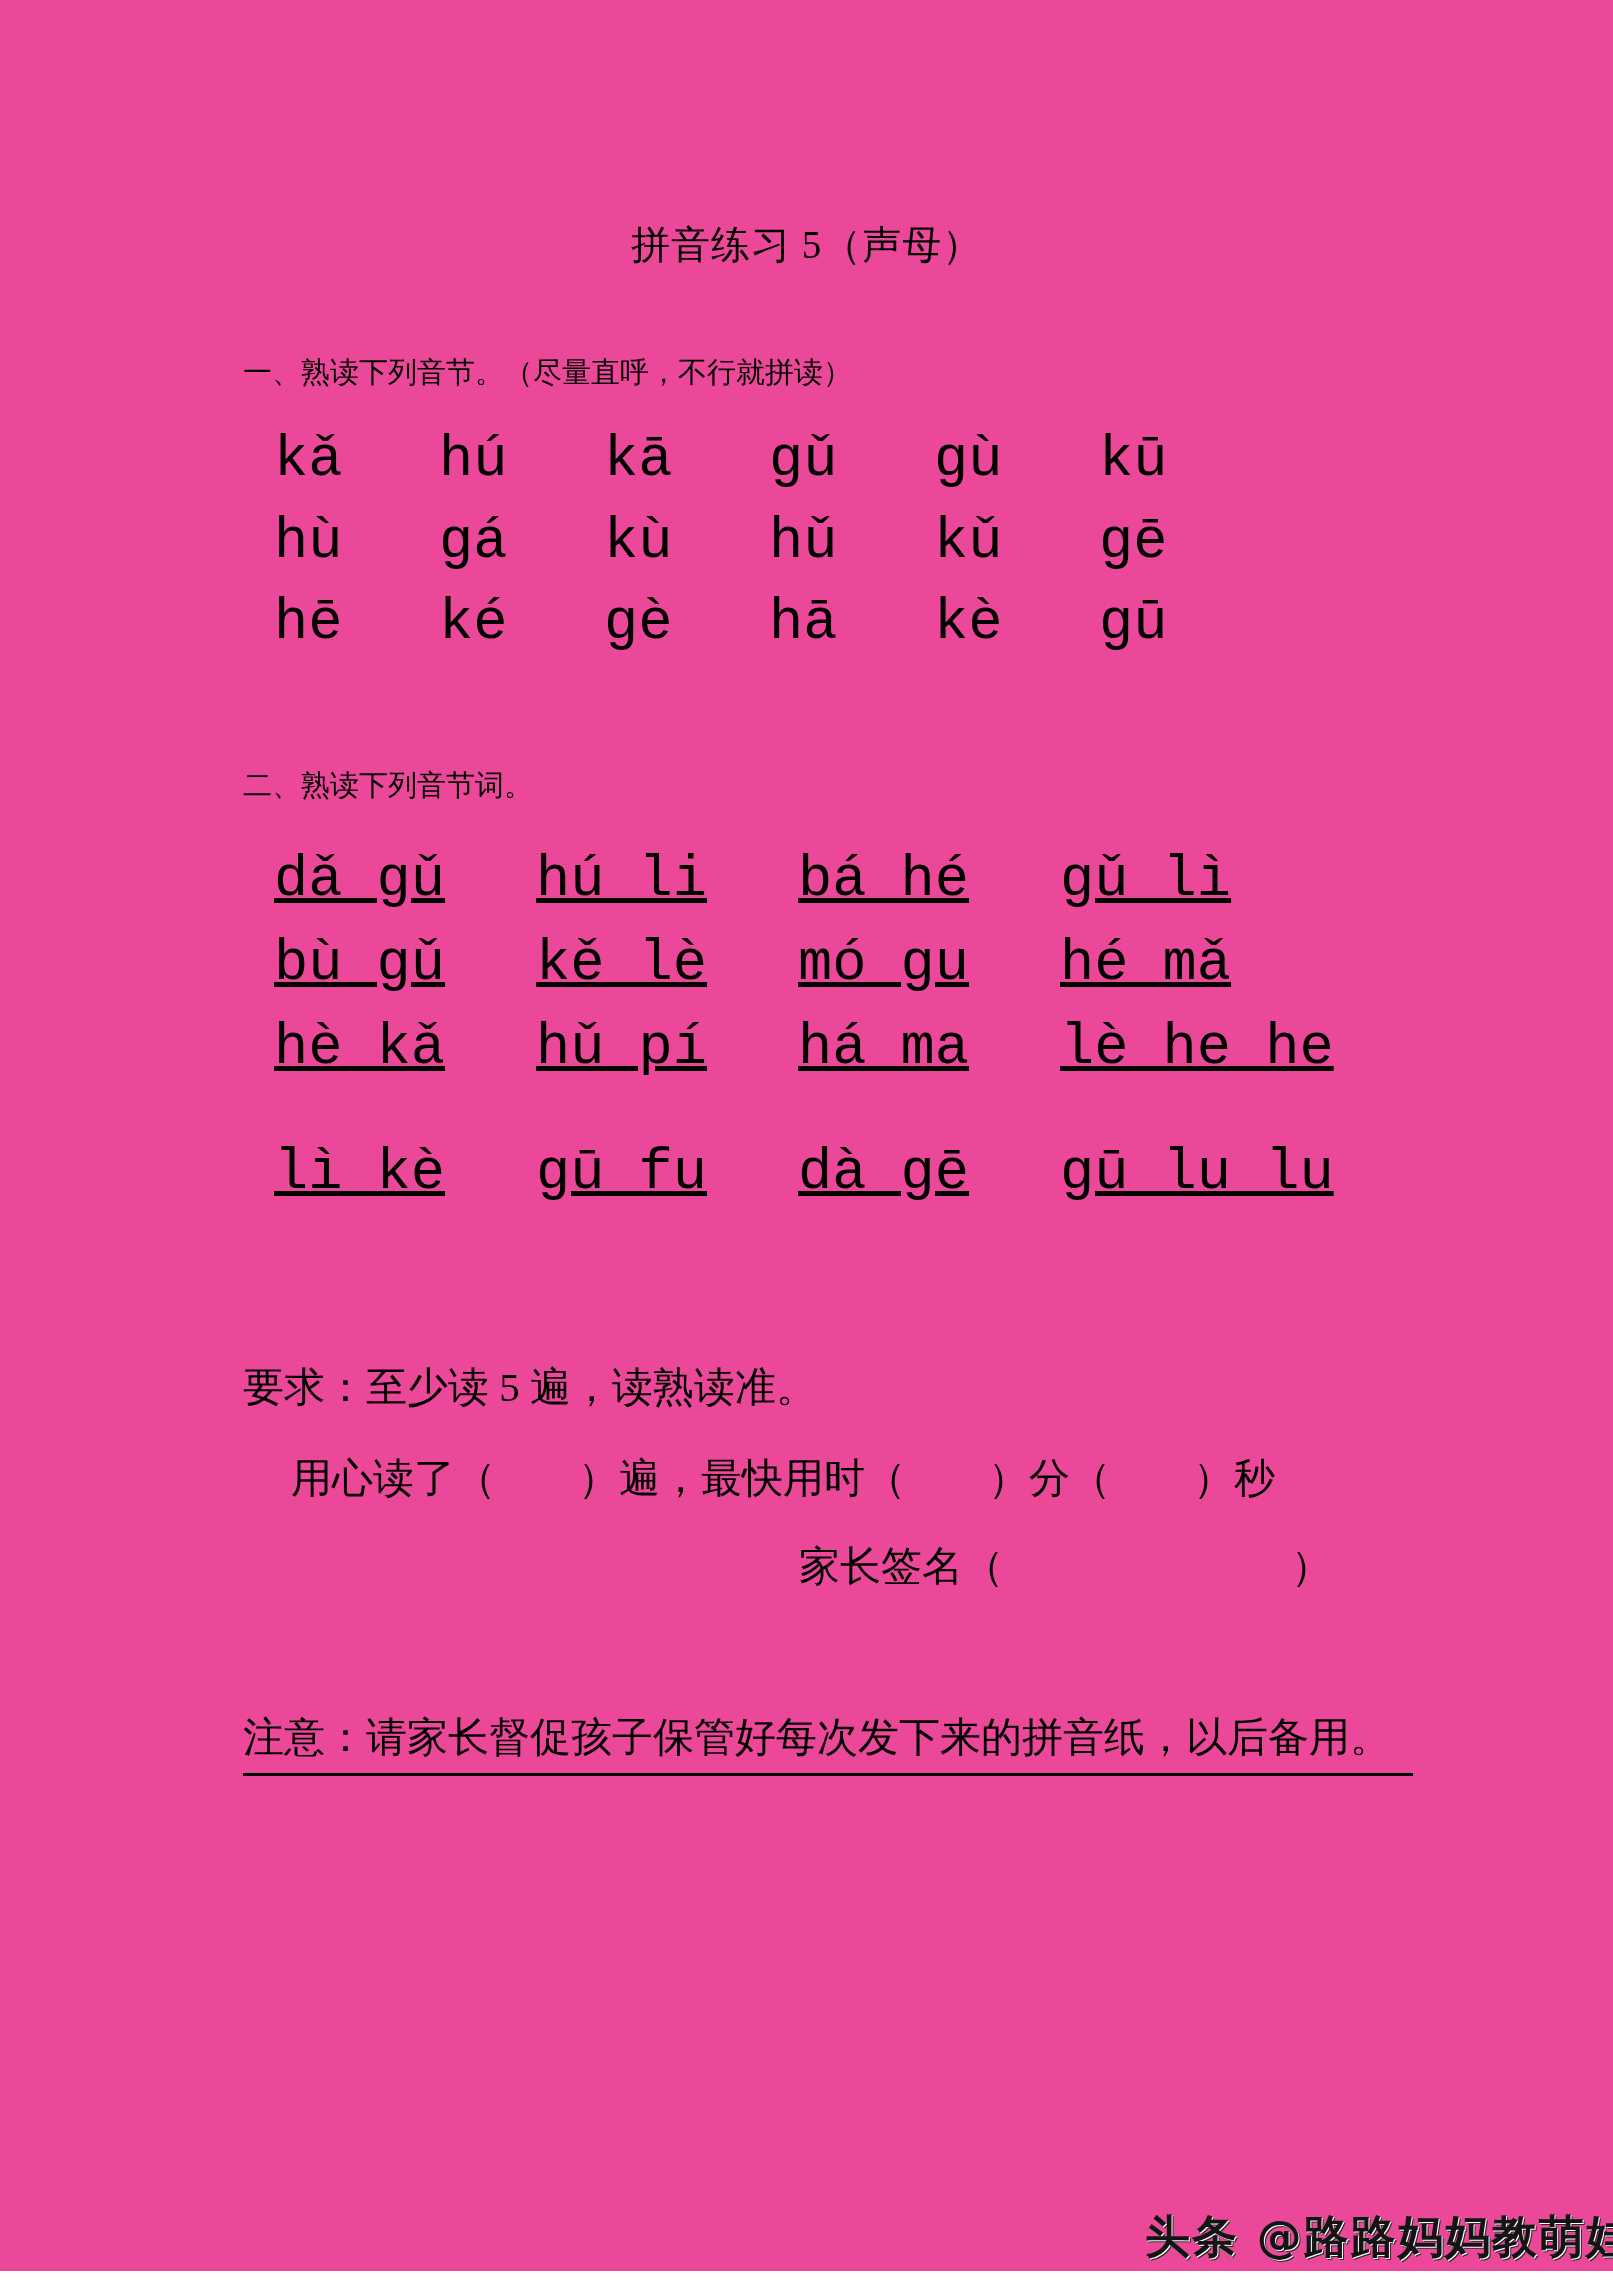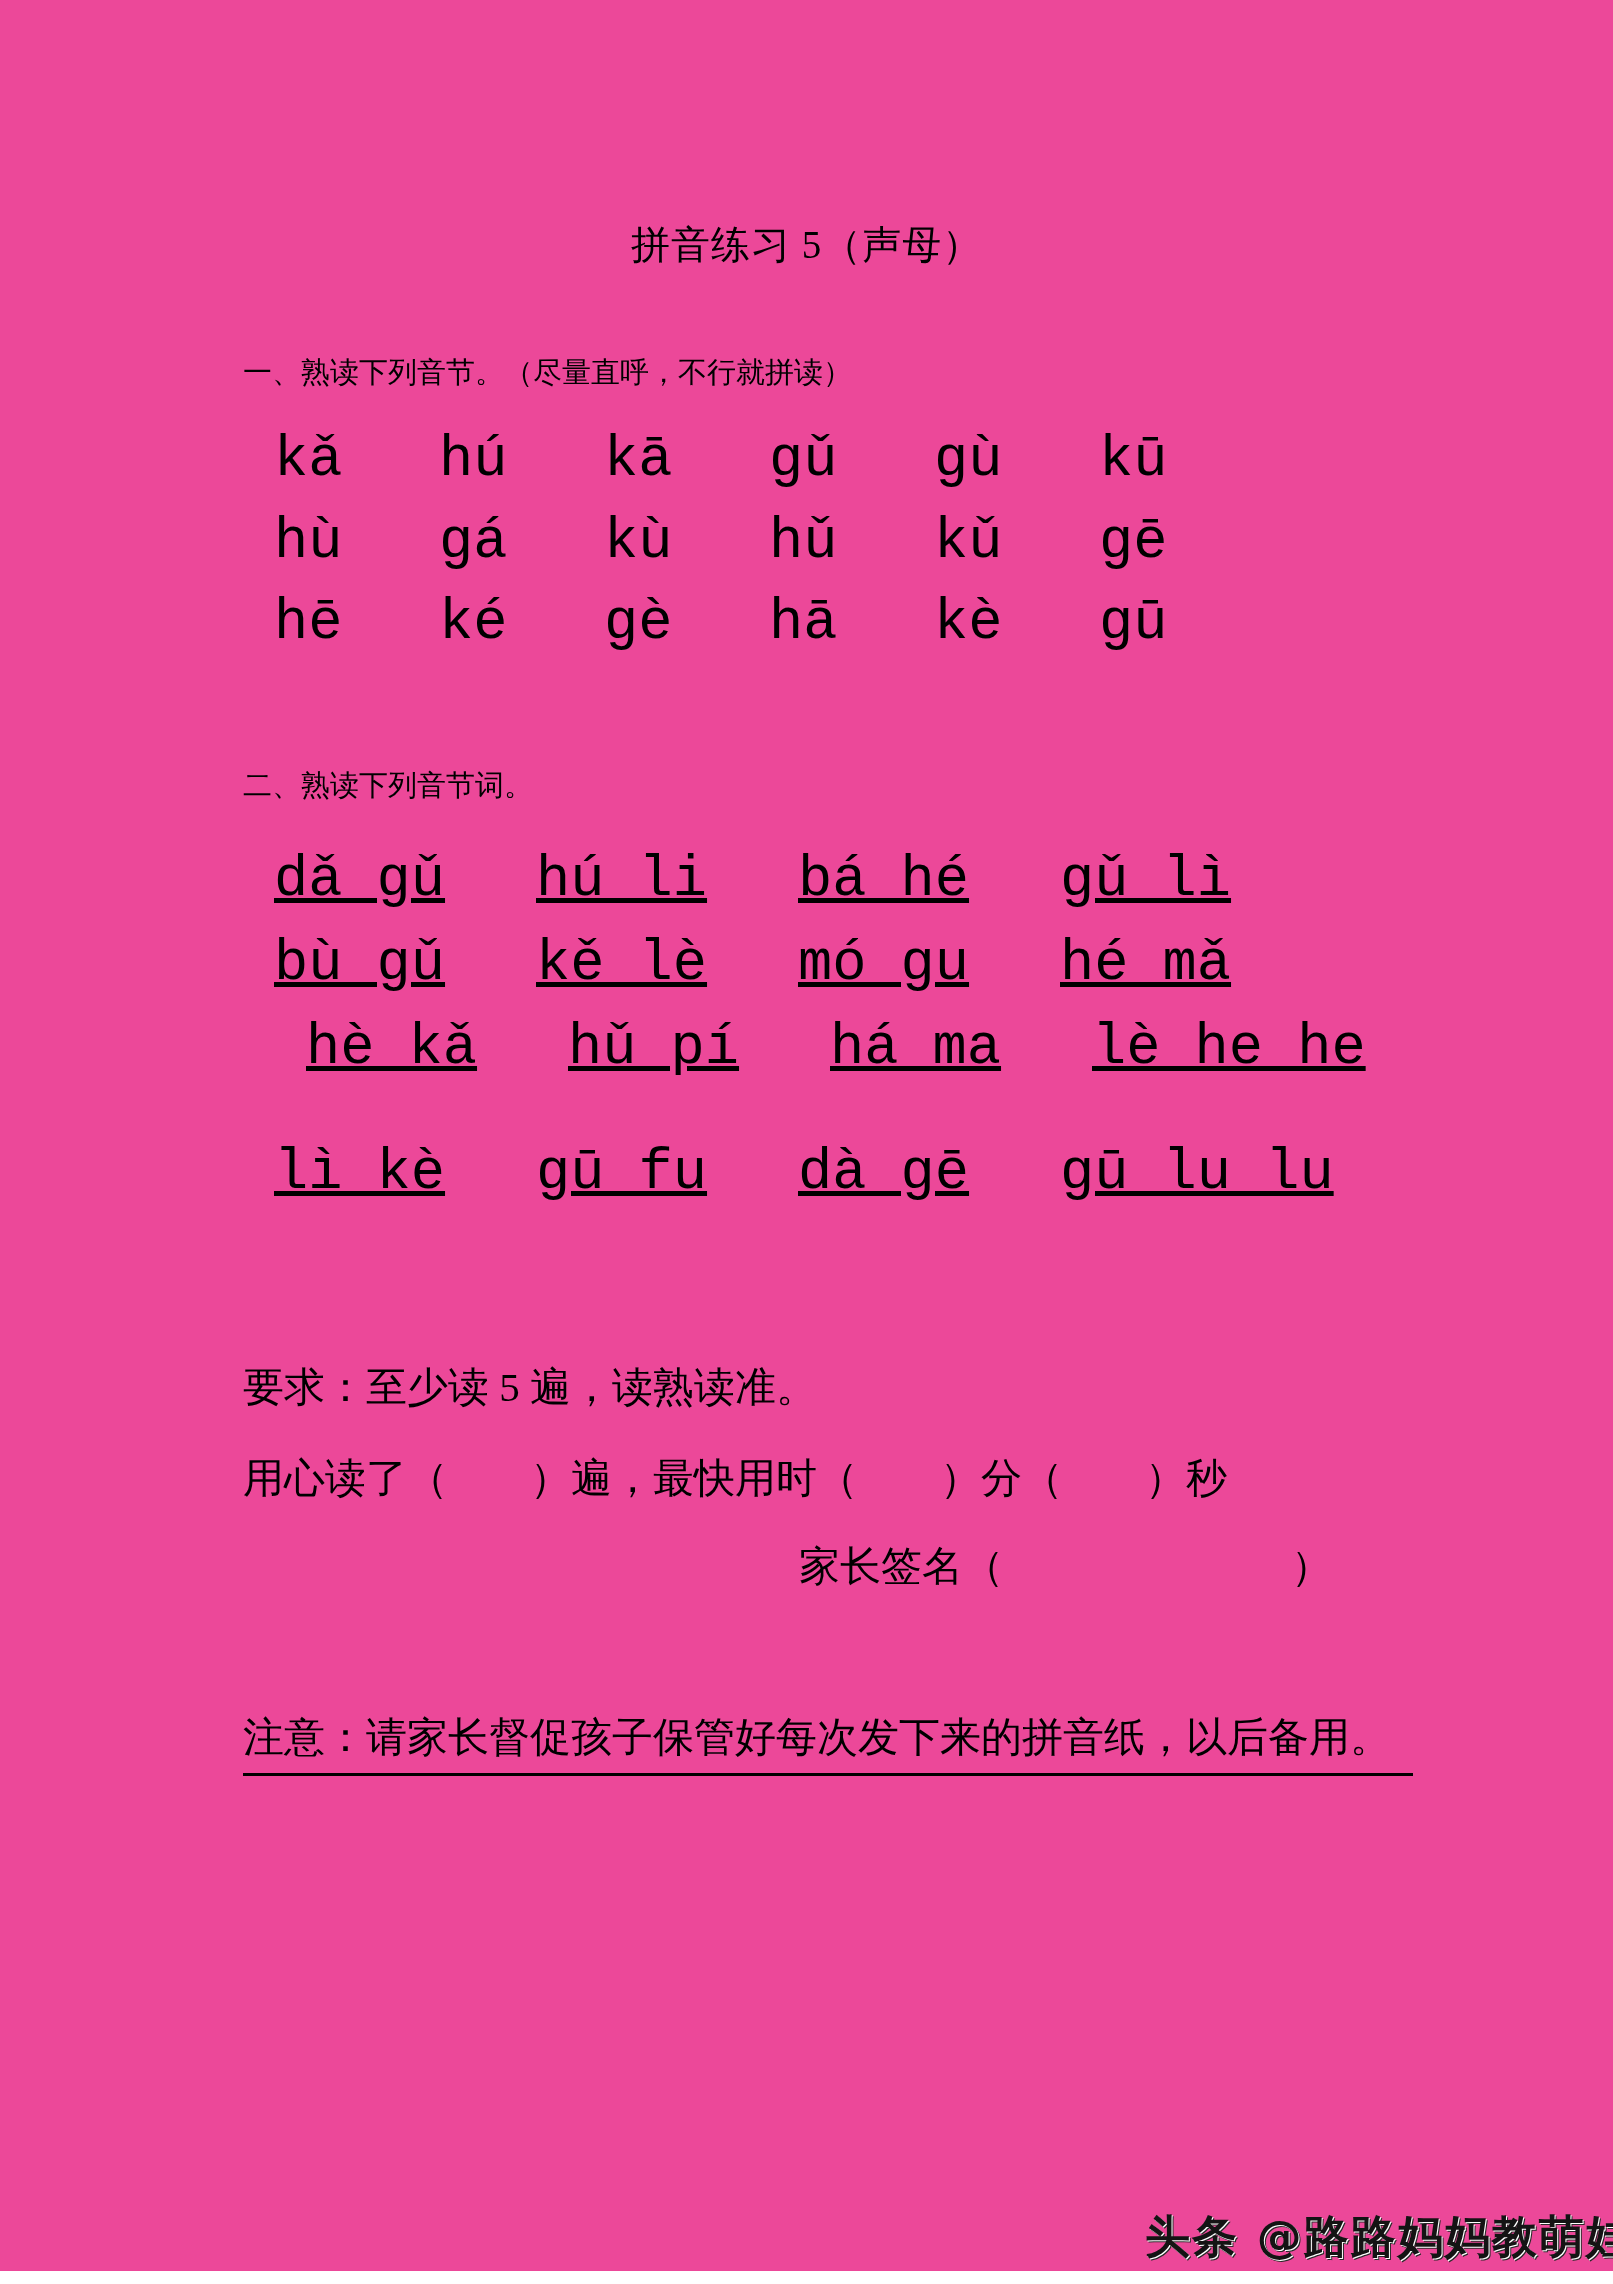--- a/index.html
+++ b/index.html
@@ -62,31 +62,31 @@
     white-space: pre;
   }
   .s1 .cell { width: 165px; }
   .s2 .cell { width: 262px; text-decoration: underline; }
   .cell:last-child { width: auto; }
   .r1a { top: 429px; }
   .r1b { top: 511px; }
   .r1c { top: 592px; }
   .r2a { top: 849px; }
   .r2b { top: 933px; }
-  .r2c { top: 1017px; margin-left: 32px; }
+  .r2c { top: 1017px; }
   .r2d { top: 1102px; margin-top: 40px; }
   
   .bodyline {
     position: absolute;
     left: 243px;
     font-size: 41px;
     white-space: pre;
   }
   .req     { top: 1360px; }
-  .reading { top: 1451px; }
+  .reading { top: 1451px; margin-left: 48px; }
   .sign    { top: 1539px; left: 799px; }
   .notice  {
     top: 1710px;
     border-bottom: 3.9px solid #000;
     padding: 0 21.6px 7.8px 0;
   }
   
   .watermark {
     position: absolute;
     top: 2207px;

